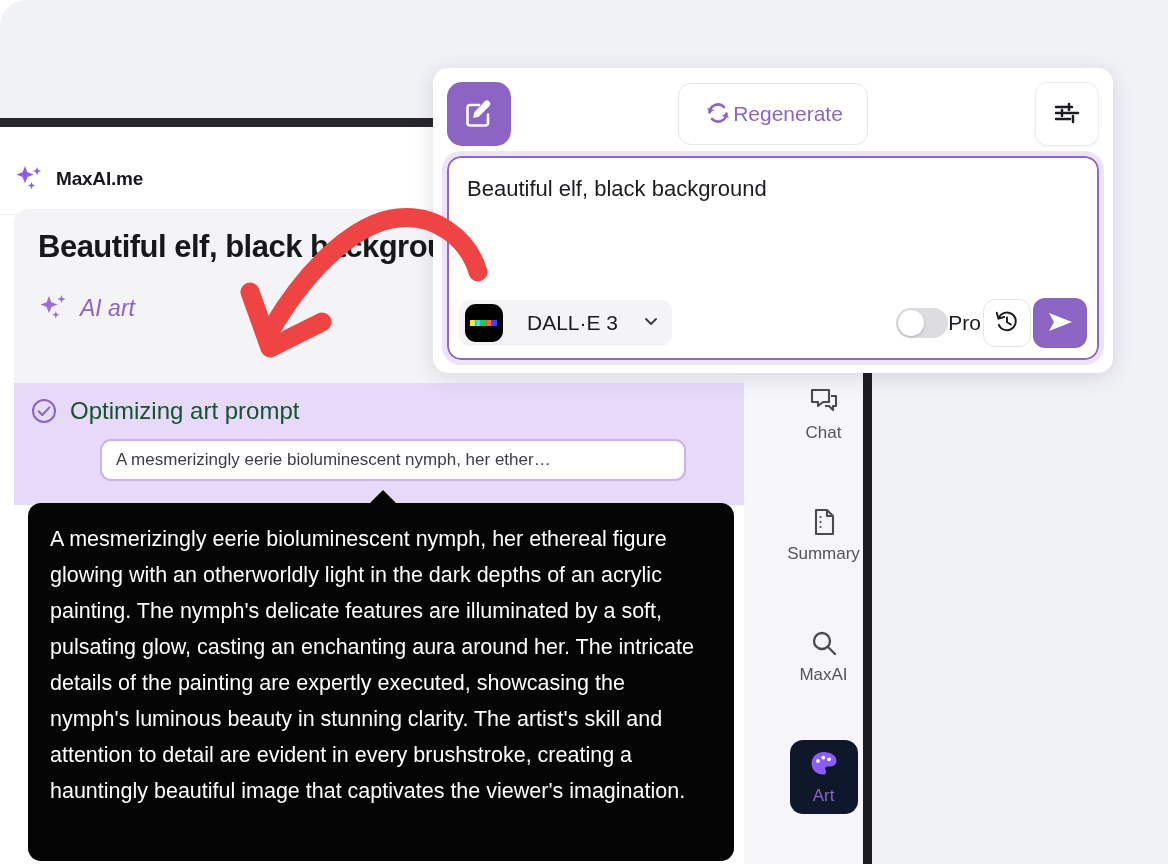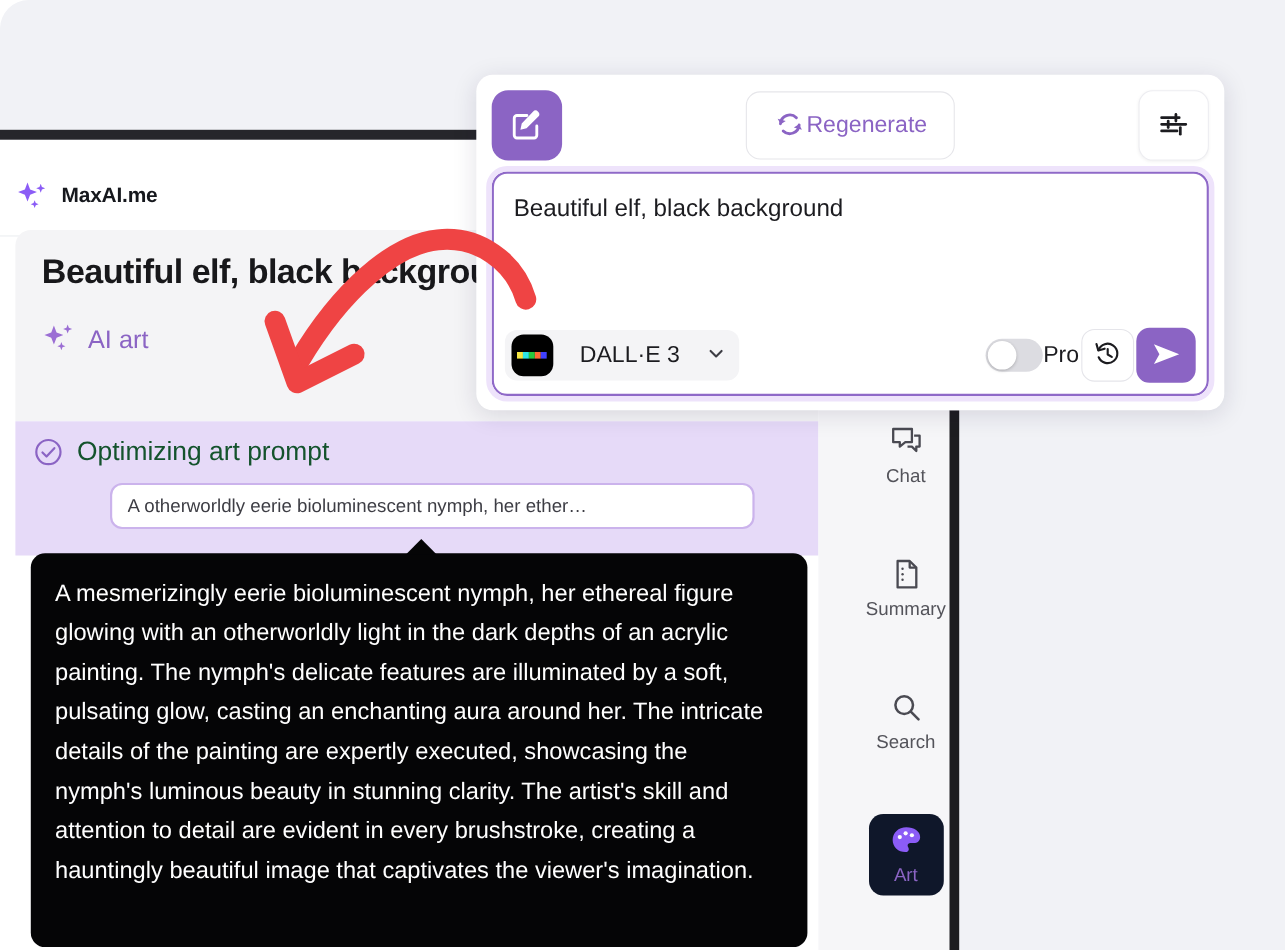--- a/index.html
+++ b/index.html
@@ -70,21 +70,21 @@
     background: #f4f4f6;
     border-radius: 14px 14px 0 0;
     padding: 20px 24px 0 24px;
     overflow: hidden;
   }
   .art-title {
     font-size: 31px; font-weight: bold; color: #18181b;
     letter-spacing: -0.5px; white-space: nowrap;
   }
   .art-sub-row {
-    display: flex; align-items: center; margin-top: 26px;
+    display: flex; align-items: center; margin-top: 26px; font-style: italic;
   }
   .art-sub-spark { width: 34px; height: 34px; flex: 0 0 34px; }
   .art-sub-label {
     font-size: 23px; color: #8b64c4; margin-left: 8px;
   }
 
   
   .opt-band {
     position: absolute;
     left: 14px; top: 383px; width: 730px; height: 122px;
@@ -312,21 +312,21 @@
     <div class="opt-row">
       <span class="check-icon">
         <svg viewBox="0 0 28 28" width="28" height="28">
           <circle cx="14" cy="14" r="11" fill="none" stroke="#8b64c4" stroke-width="2"></circle>
           <path d="M8.6 14.3 L12.3 18 L19.4 10.4" fill="none" stroke="#8b64c4" stroke-width="2" stroke-linecap="round" stroke-linejoin="round"></path>
         </svg>
       </span>
       <span class="opt-label">Optimizing art prompt</span>
     </div>
     <div class="prompt-chip">
-      <span class="prompt-chip-text">A otherworldly eerie bioluminescent nymph, her ether…</span>
+      <span class="prompt-chip-text">A mesmerizingly eerie bioluminescent nymph, her ether…</span>
     </div>
   </div>
 
   <div class="tooltip-arrow"></div>
   <div class="tooltip">
     <div class="tooltip-text">A mesmerizingly eerie bioluminescent nymph, her ethereal figure glowing with an otherworldly light in the dark depths of an acrylic painting. The nymph's delicate features are illuminated by a soft, pulsating glow, casting an enchanting aura around her. The intricate details of the painting are expertly executed, showcasing the nymph's luminous beauty in stunning clarity. The artist's skill and attention to detail are evident in every brushstroke, creating a hauntingly beautiful image that captivates the viewer's imagination.</div>
   </div>
 
   <div class="side-nav">
 
@@ -353,21 +353,21 @@
       <span class="nav-lbl">Summary</span>
     </div>
 
     <div class="nav-item">
       <span class="nav-ico">
         <svg viewBox="0 0 30 30" width="30" height="30">
           <circle cx="13" cy="13" r="8" fill="none" stroke="#4a4a52" stroke-width="2.3"></circle>
           <path d="M19 19 L26 26" stroke="#4a4a52" stroke-width="2.3" stroke-linecap="round"></path>
         </svg>
       </span>
-      <span class="nav-lbl">Search</span>
+      <span class="nav-lbl">MaxAI</span>
     </div>
 
     <div class="nav-item active">
       <span class="nav-ico">
         <svg viewBox="0 0 30 30" width="30" height="30">
           <path d="M15 3 C7.8 3 2.5 8 2.5 14.6 C2.5 21 7.8 25.6 14 25.6 C16.2 25.6 17.2 24.4 17.2 23 C17.2 21.6 16.1 20.9 16.1 19.6 C16.1 18.3 17.2 17.4 18.7 17.4 H21.6 C25.2 17.4 27.5 15 27.5 11.8 C27.5 6.8 21.9 3 15 3 Z" fill="#8b5cf6"></path>
           <circle cx="9" cy="12" r="1.9" fill="#ffffff"></circle>
           <circle cx="14.3" cy="8.6" r="1.9" fill="#ffffff"></circle>
           <circle cx="20" cy="10.3" r="1.9" fill="#ffffff"></circle>
         </svg>

